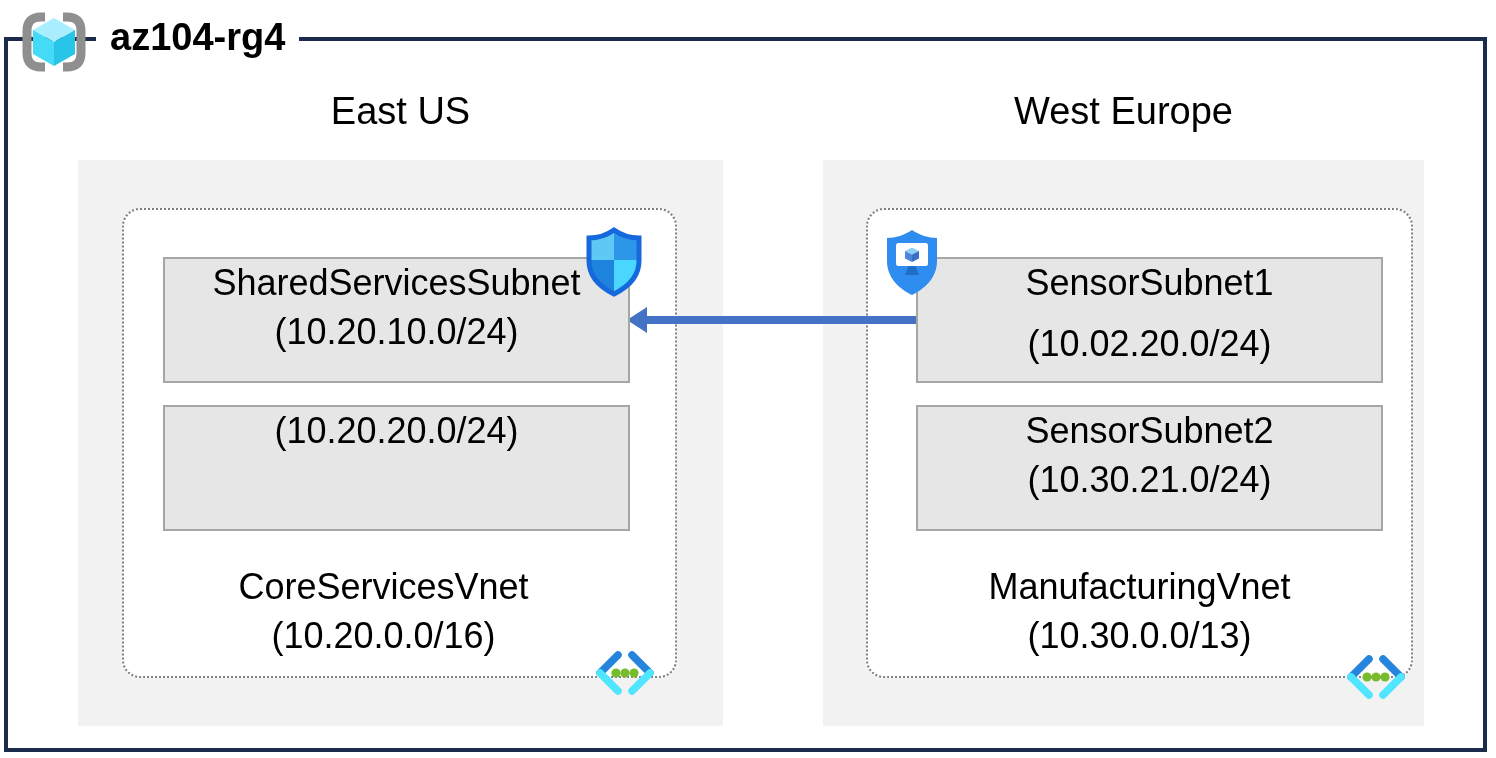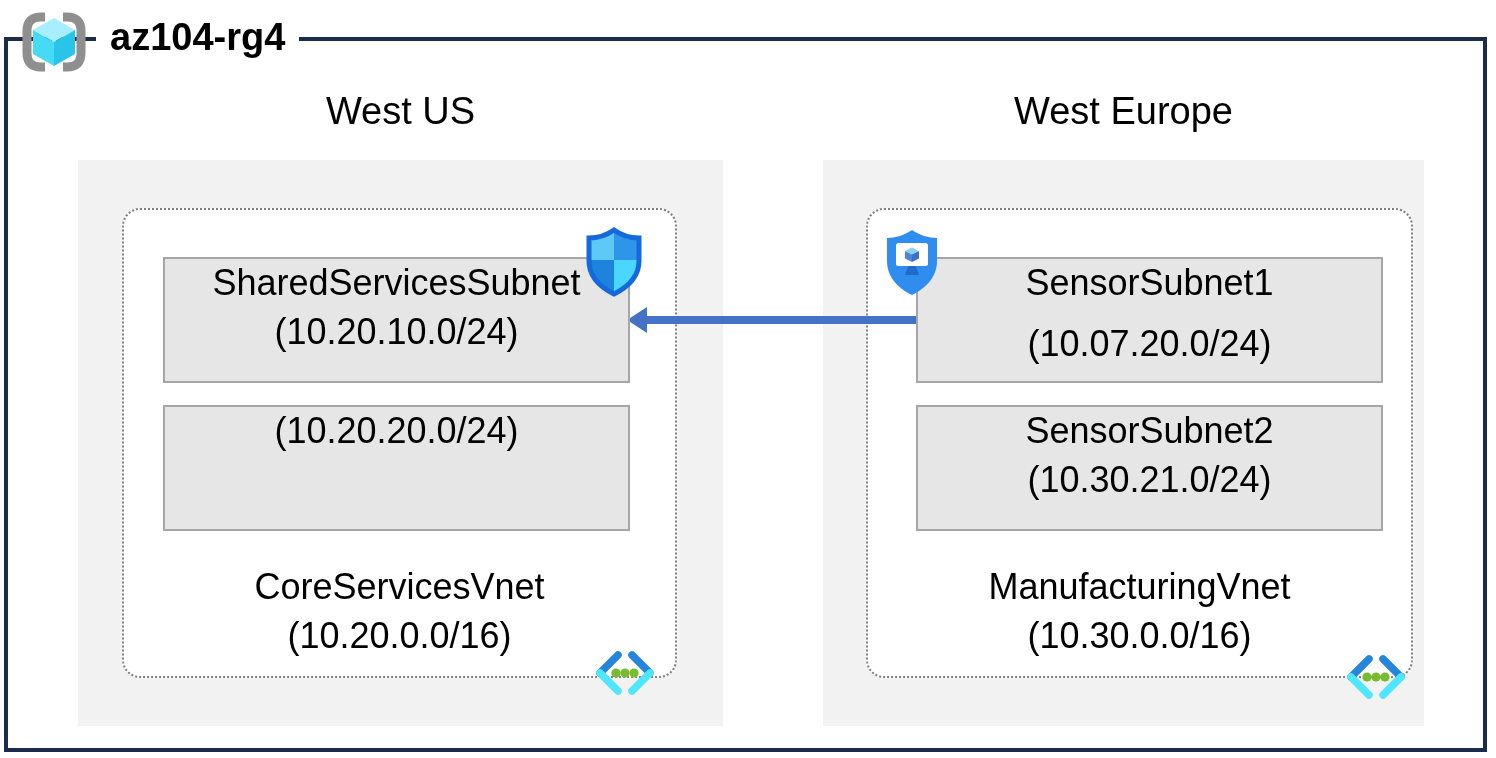--- a/index.html
+++ b/index.html
@@ -36,21 +36,21 @@
     display:flex;flex-direction:column;align-items:center;
     font-size:36px;line-height:1.36;text-align:center;
   }
   .subnet.e1{left:163px;top:257px;}
   .subnet.e2{left:163px;top:405px;}
   .subnet.w1{left:916px;top:257px;gap:12px;}
   .subnet.w2{left:916px;top:405px;}
   .vnet-label{
     position:absolute;top:563px;font-size:36px;line-height:1.36;text-align:center;z-index:2;
   }
-  .vnet-label.east{left:122px;width:555px;}
+  .vnet-label.east{left:106px;width:555px;}
   .vnet-label.west{left:866px;width:547px;}
   .badge{position:absolute;z-index:4;}
   .badge.defender{left:584px;top:226px;width:60px;height:72px;}
   .badge.iot{left:884px;top:228px;width:56px;height:70px;}
   .vnet-icon{position:absolute;z-index:4;width:64px;height:50px;}
   .vnet-icon.east{left:593px;top:648px;}
   .vnet-icon.west{left:1344px;top:652px;}
   .arrow-shaft{position:absolute;left:645px;top:316px;width:271px;height:8px;background:#4472c4;z-index:2;}
   .arrow-head{
     position:absolute;left:627px;top:307px;width:0;height:0;z-index:2;
@@ -71,21 +71,21 @@
     <polygon points="40,8 61,20 40,32 19,20" fill="#a8eeff"></polygon>
     <polygon points="19,20 40,32 40,56 19,44" fill="#45dbf7"></polygon>
     <polygon points="61,20 40,32 40,56 61,44" fill="#28c5e8"></polygon>
   </svg>
 
   <div class="rg-title">az104-rg4</div>
 
   <div class="region east"></div>
   <div class="region west"></div>
 
-  <div class="region-label east">West US</div>
+  <div class="region-label east">East US</div>
   <div class="region-label west">West Europe</div>
 
   <div class="vnet-box east"></div>
   <div class="vnet-box west"></div>
 
   <div class="arrow-shaft"></div>
   <div class="arrow-head"></div>
 
   <div class="subnet e1">
     <span>SharedServicesSubnet</span>
@@ -94,29 +94,29 @@
   <div class="subnet e2">
     <span>(10.20.20.0/24)</span>
   </div>
   <div class="vnet-label east">
     <div>CoreServicesVnet</div>
     <div>(10.20.0.0/16)</div>
   </div>
 
   <div class="subnet w1">
     <span>SensorSubnet1</span>
-    <span>(10.07.20.0/24)</span>
+    <span>(10.02.20.0/24)</span>
   </div>
   <div class="subnet w2">
     <span>SensorSubnet2</span>
     <span>(10.30.21.0/24)</span>
   </div>
   <div class="vnet-label west">
     <div>ManufacturingVnet</div>
-    <div>(10.30.0.0/16)</div>
+    <div>(10.30.0.0/13)</div>
   </div>
 
   <svg class="badge defender" viewBox="0 0 60 72">
     <defs>
       <clipPath id="shieldClip">
         <path d="M30 4 C37 9 47 12 55 12 V35 C55 51 44 61 30 68 C16 61 5 51 5 35 V12 C13 12 23 9 30 4 Z"></path>
       </clipPath>
     </defs>
     <g clip-path="url(#shieldClip)">
       <rect x="0" y="0" width="30" height="34" fill="#5ec9f5"></rect>

